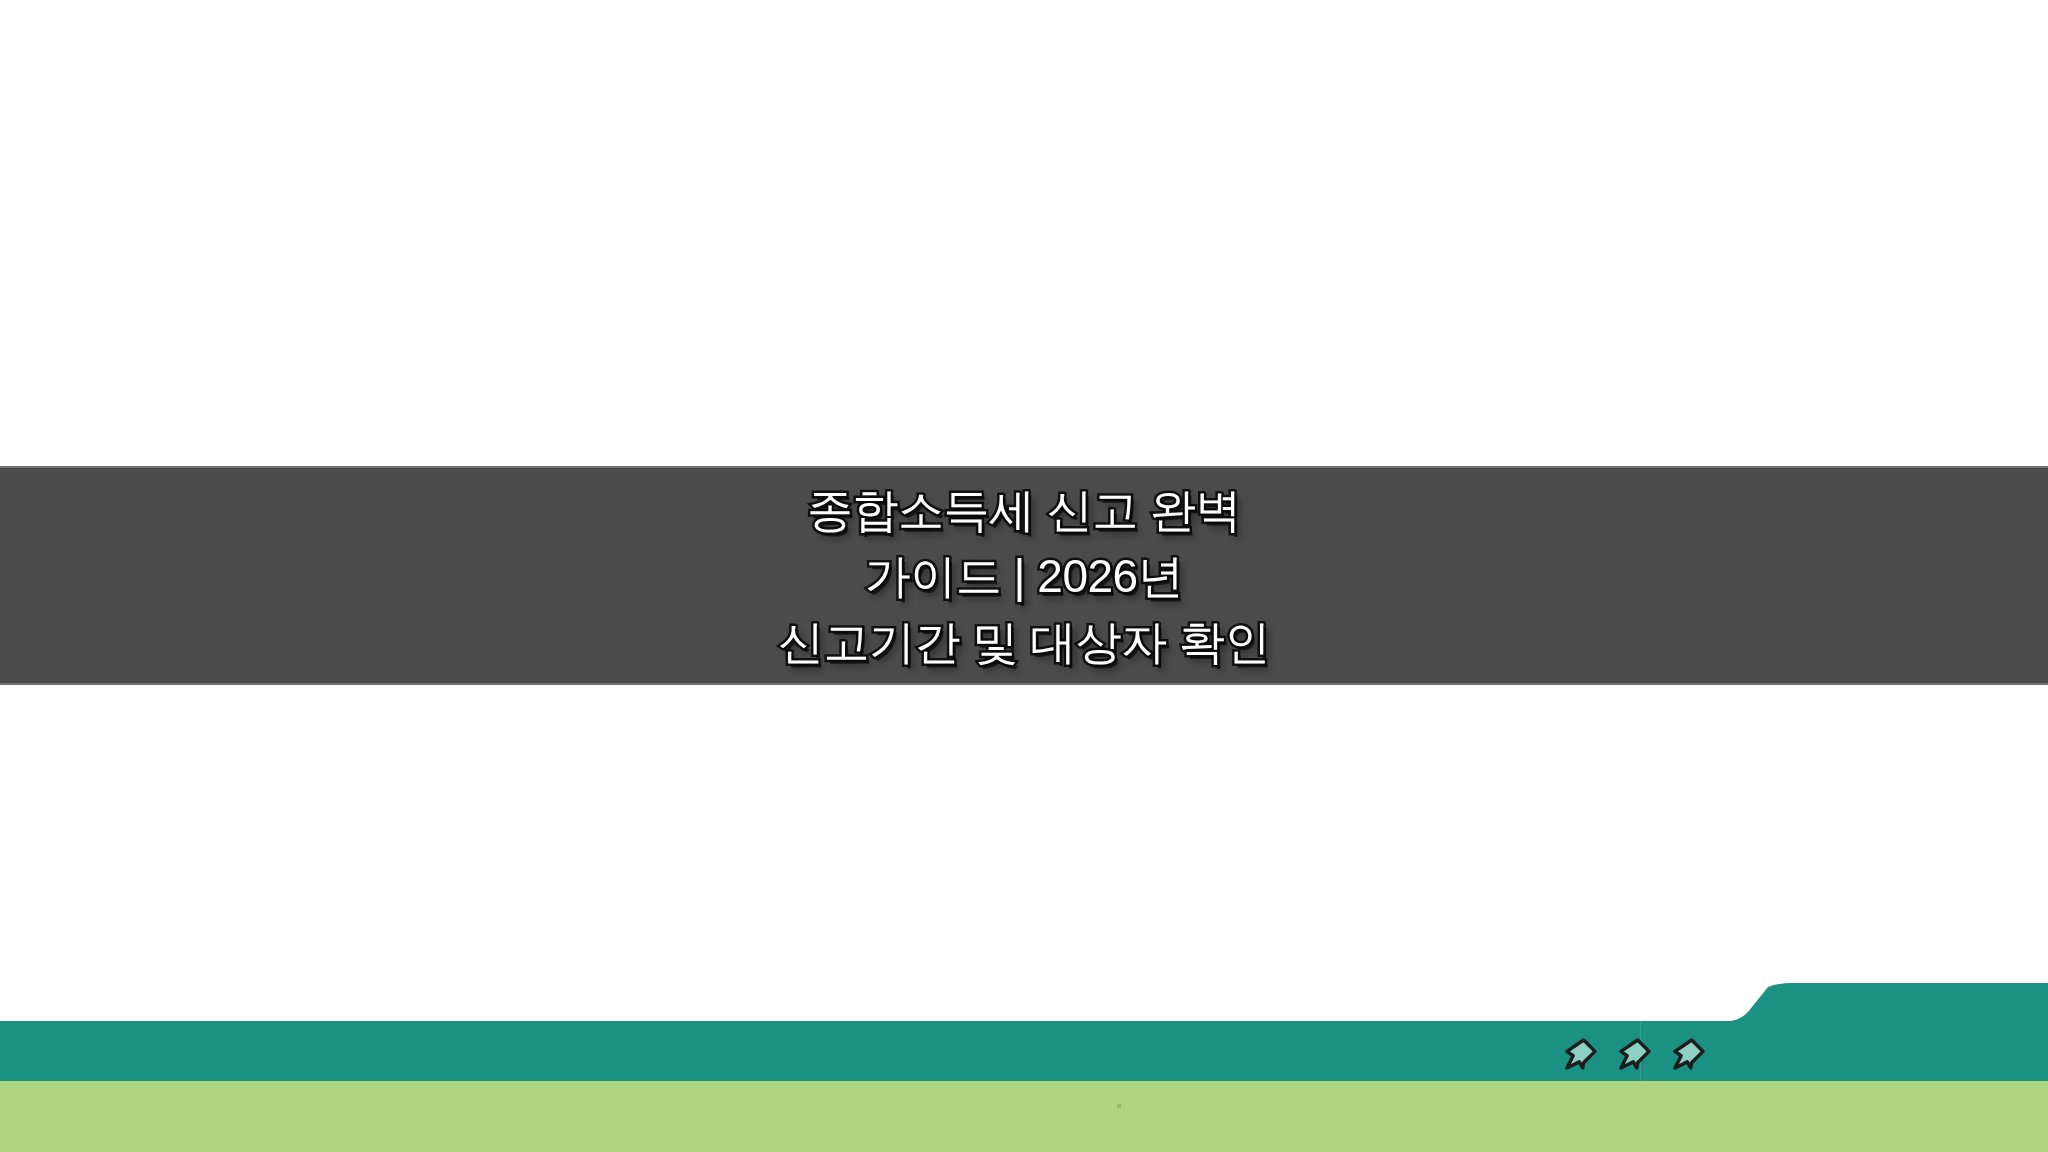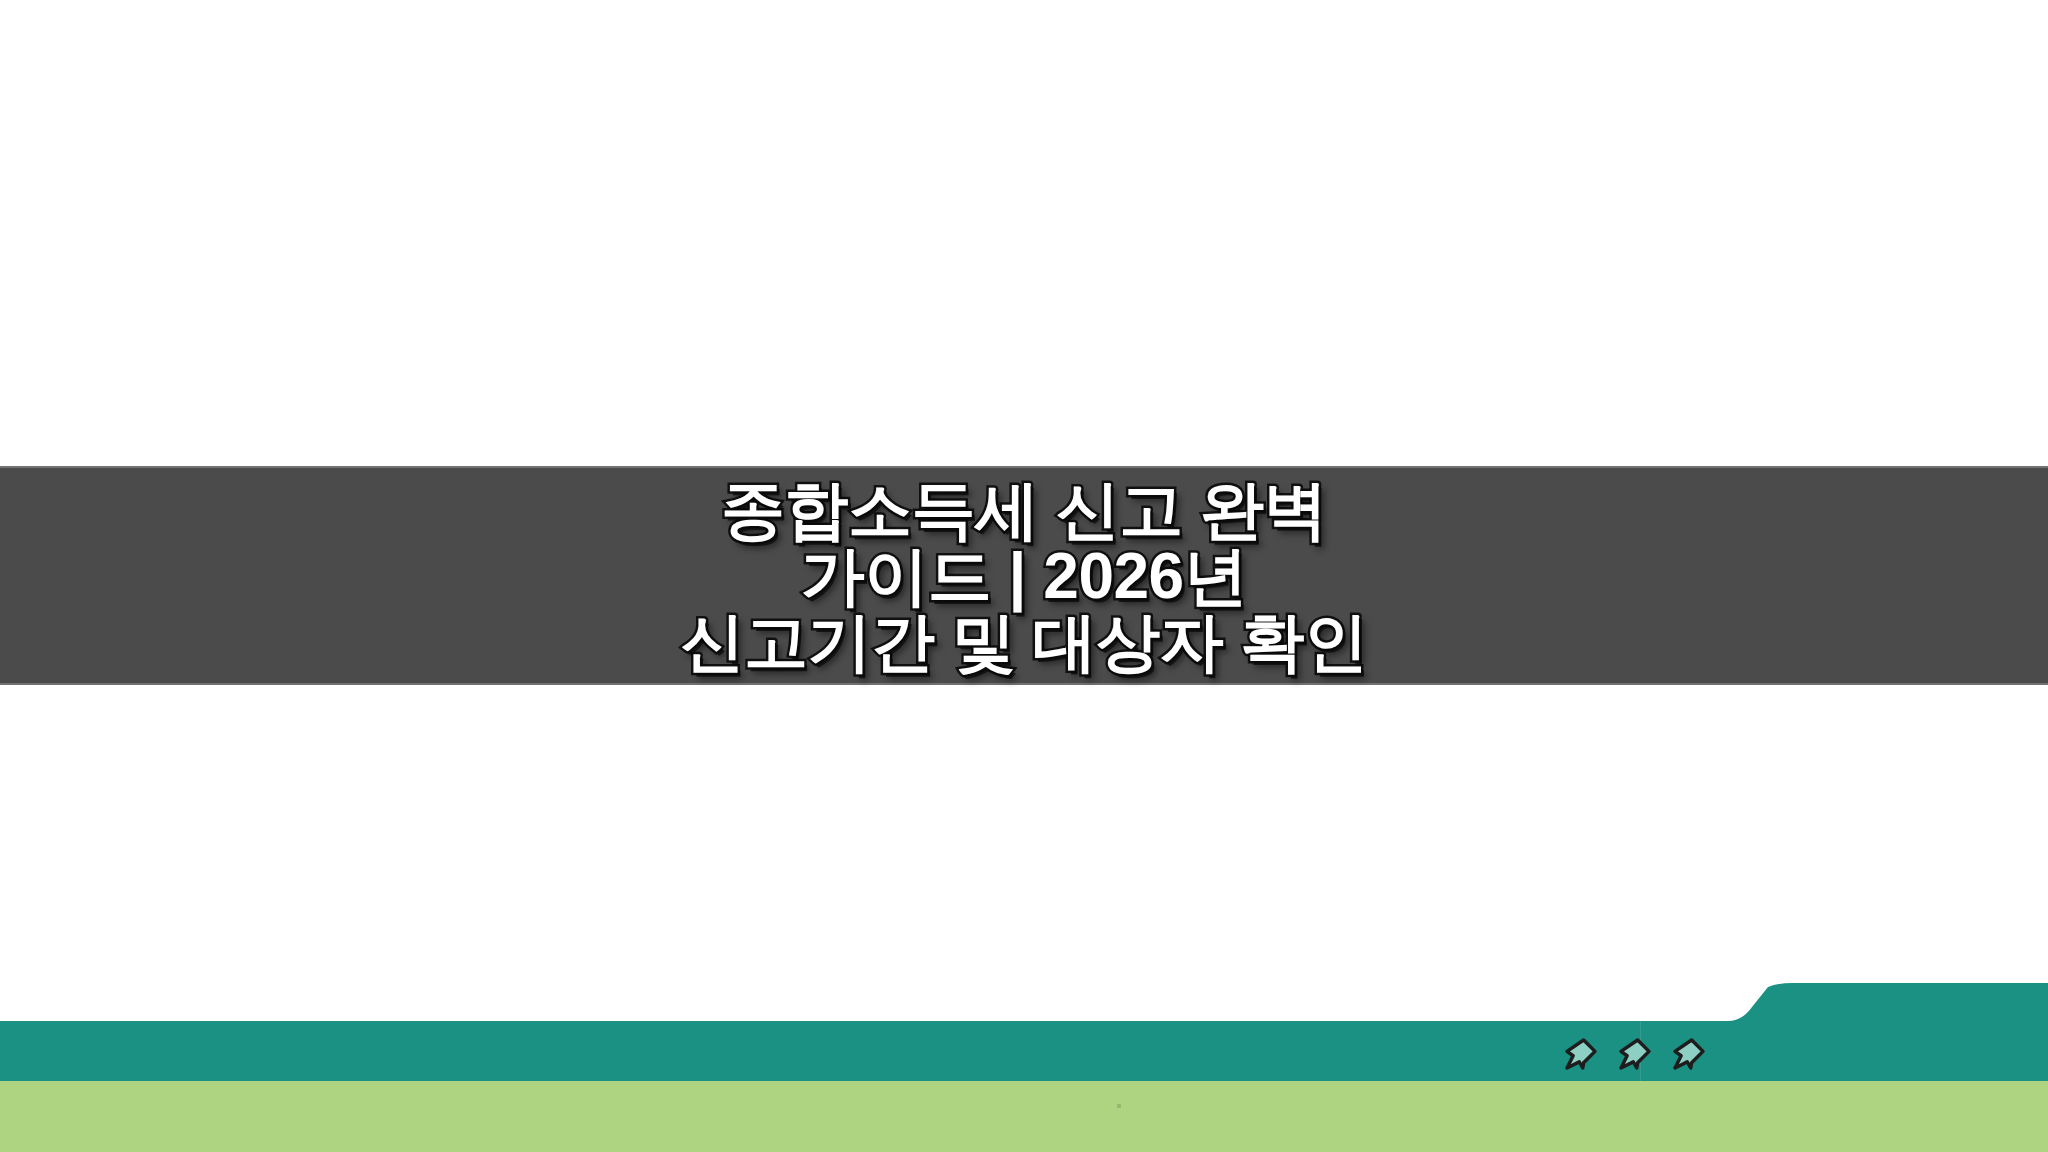--- a/index.html
+++ b/index.html
@@ -61,23 +61,23 @@
     bottom: 0;
     width: 100%;
     height: 2px;
     background: rgba(255,255,255,0.22);
   }
 
   .title-text {
     position: relative;
     z-index: 2;
     color: #ffffff;
-    font-size: 64px;
+    font-size: 46px;
     line-height: 66px;
-    font-weight: 700;
+    font-weight: 400;
     letter-spacing: -0.5px;
     text-align: center;
     white-space: pre-line;
     -webkit-text-stroke: 5px #111111;
     paint-order: stroke fill;
     text-shadow:
        3px 4px 0 rgba(10,10,10,0.75),
        5px 6px 7px rgba(0,0,0,0.55);
   }
 

